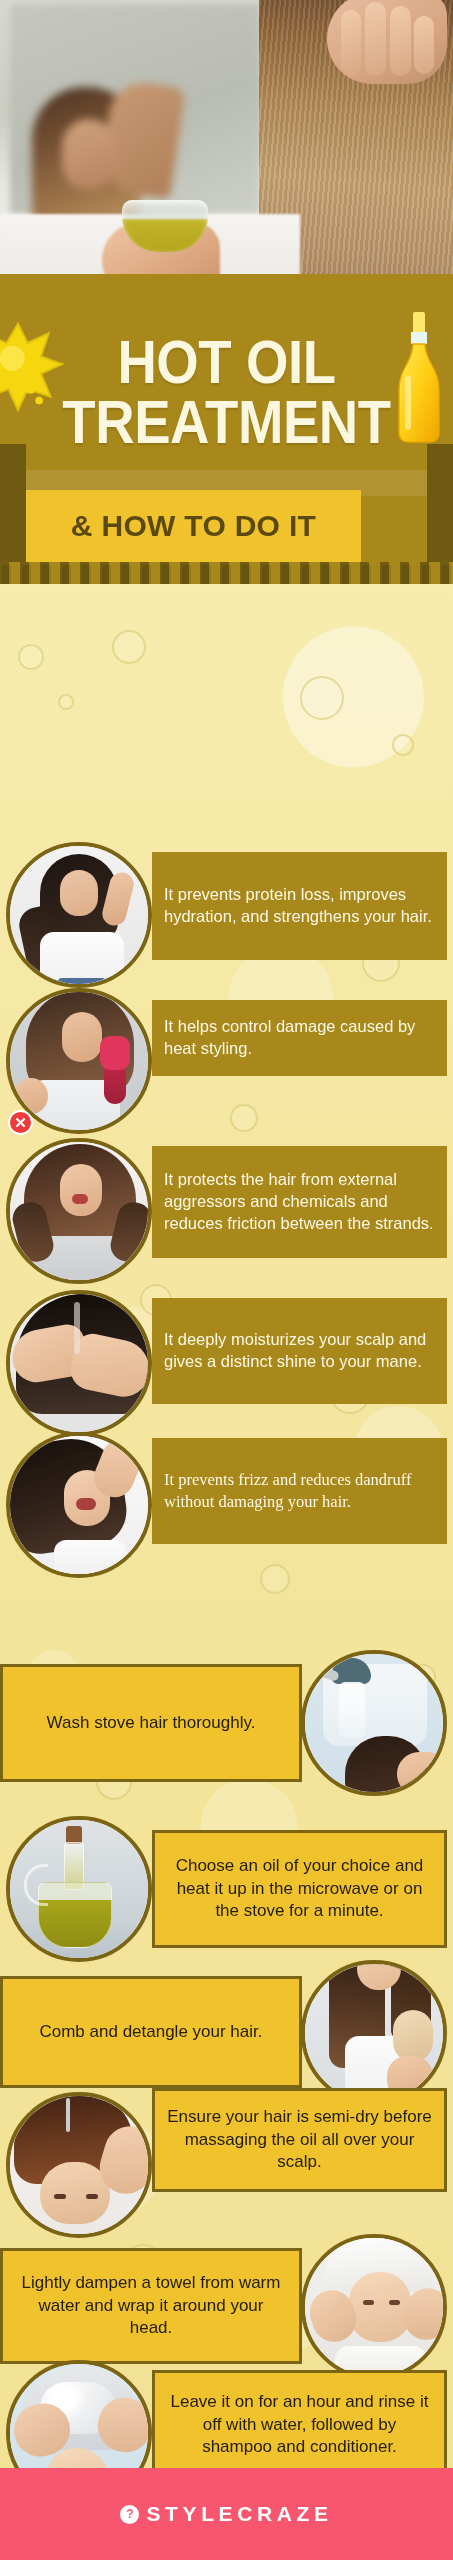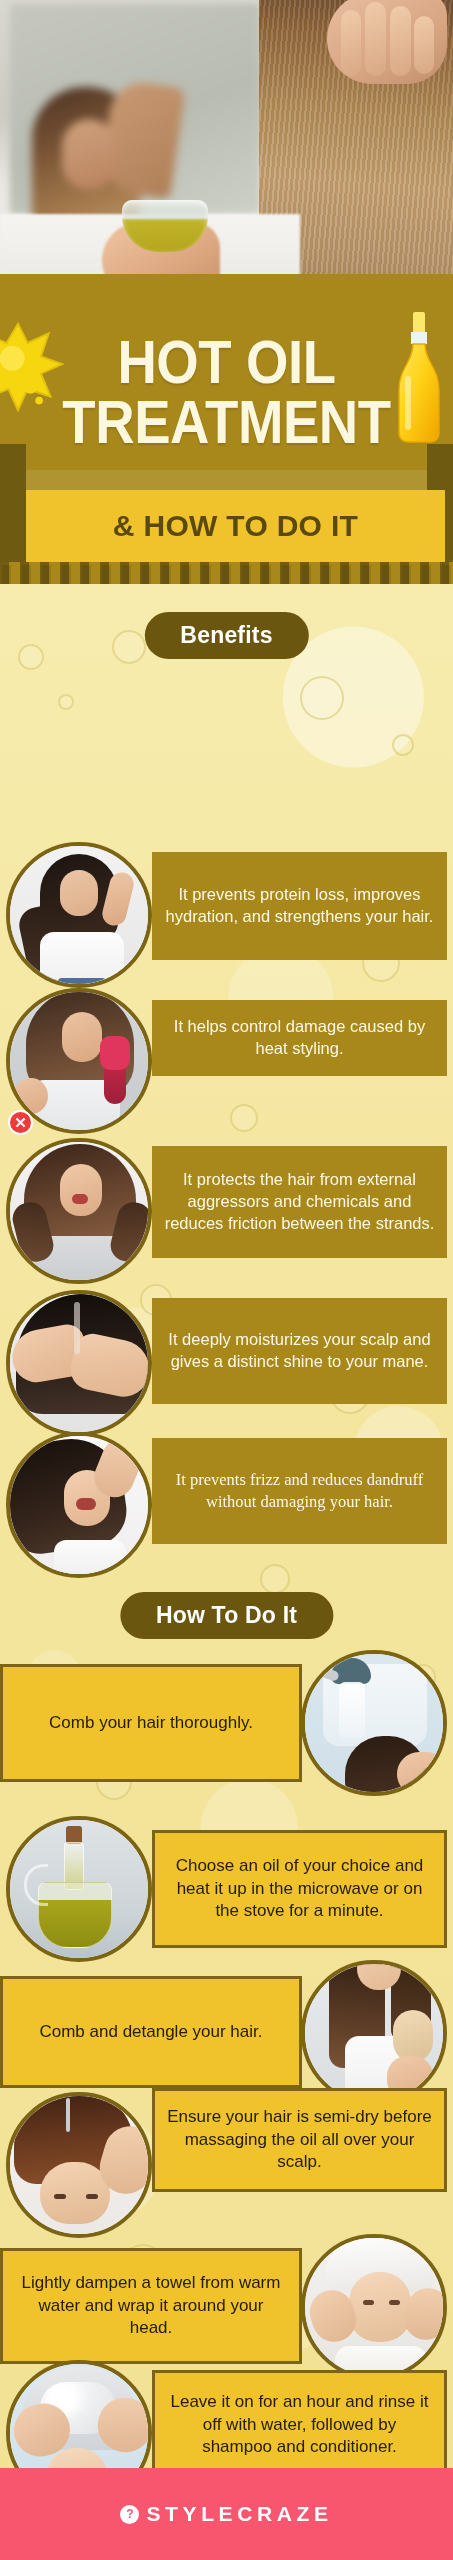--- a/index.html
+++ b/index.html
@@ -161,21 +161,21 @@
   .sidebar-dark-l {
     position: absolute; left: 0; top: 170px; width: 26px; height: 118px;
     background: #6f5a11;
   }
   .sidebar-dark-r {
     position: absolute; right: 0; top: 170px; width: 26px; height: 118px;
     background: #6f5a11;
   }
   .yellow-banner {
     position: absolute; left: 26px; top: 216px;
-    width: 419px; height: 72px;
+    width: 335px; height: 72px;
     background: #f0c22c;
     display: flex; align-items: center; justify-content: center;
   }
   .yellow-banner span {
     color: #5b4a0f;
     font-size: 30px;
     font-weight: 700;
     letter-spacing: 0.3px;
   }
   .fringe {
@@ -241,21 +241,20 @@
     border: 4px solid #7b6413;
     overflow: hidden;
     background: #efeff0;
   }
   .ben-box {
     position: absolute;
     background: #a8881b;
     color: #fdf8e6;
     font-size: 16.5px;
     line-height: 1.33;
-    text-align: center;
     display: flex;
     align-items: center;
     justify-content: center;
     padding: 10px 12px;
   }
   .xbadge {
     position: absolute;
     width: 25px; height: 25px;
     border-radius: 50%;
     background: #ef3b3b;
@@ -401,23 +400,20 @@
     <div class="bub" style="left:96px;  top:1180px;width:36px;  height:36px;"></div>
     <div class="bub" style="left:320px; top:1300px;width:28px;  height:28px;"></div>
     <div class="bub" style="left:40px;  top:1420px;width:24px;  height:24px;"></div>
     <div class="bub" style="left:240px; top:1540px;width:34px;  height:34px;"></div>
     <div class="bub" style="left:120px; top:1660px;width:46px;  height:46px;"></div>
     <div class="bub" style="left:320px; top:1720px;width:30px;  height:30px;"></div>
     <div class="bub" style="left:30px;  top:1780px;width:56px;  height:56px;"></div>
     <div class="bub" style="left:200px; top:1810px;width:40px;  height:40px;"></div>
   </div>
 
-  <div class="sec-head" style="top:612px;">
-    <span>Benefits</span>
-  </div>
 
   <div class="ben-row" style="top:852px;">
     <div class="circ" style="left:6px; top:-10px; width:146px; height:146px;">
       <div class="ph-bg" style="background:linear-gradient(180deg,#f2f2f3,#e6e6e7);"></div>
       <div class="sk" style="left:46px; top:16px; width:44px; height:52px; background:linear-gradient(160deg,#e9c3a4,#d7a884); border-radius:22px 22px 20px 20px;"></div>
       <div style="position:absolute; left:30px; top:8px; width:78px; height:86px; background:linear-gradient(160deg,#1d1410,#3a2a20); border-radius:40px 40px 18px 30px;"></div>
       <div class="sk" style="left:50px; top:24px; width:38px; height:46px; background:linear-gradient(160deg,#ecc6a6,#dcae8a); border-radius:19px 19px 18px 18px;"></div>
       <div style="position:absolute; left:14px; top:60px; width:44px; height:82px; background:linear-gradient(200deg,#2a1d16,#4a3426); border-radius:18px 8px 10px 16px; transform:rotate(-12deg);"></div>
       <div style="position:absolute; left:30px; top:86px; width:84px; height:60px; background:linear-gradient(180deg,#fdfdfd,#eeeeef); border-radius:14px;"></div>
       <div style="position:absolute; left:96px; top:26px; width:24px; height:54px; background:linear-gradient(150deg,#eec7a6,#d9a782); border-radius:12px; transform:rotate(14deg);"></div>
@@ -469,26 +465,23 @@
       <div class="ph-bg" style="background:linear-gradient(180deg,#fbfafa,#efeded);"></div>
       <div style="position:absolute; left:-4px; top:4px; width:118px; height:110px; background:linear-gradient(170deg,#17100c,#34241b 60%,#4e382a); border-radius:52px 52px 36px 30px; transform:rotate(-8deg);"></div>
       <div class="sk" style="left:54px; top:34px; width:46px; height:56px; background:linear-gradient(160deg,#f3d0b2,#e1b48f); border-radius:23px 23px 22px 22px;"></div>
       <div style="position:absolute; left:66px; top:62px; width:20px; height:12px; background:#a8403c; border-radius:10px;"></div>
       <div class="sk" style="left:88px; top:2px; width:40px; height:60px; background:linear-gradient(160deg,#f2ceb0,#dfb28c); border-radius:20px; transform:rotate(22deg);"></div>
       <div style="position:absolute; left:44px; top:104px; width:72px; height:42px; background:linear-gradient(180deg,#fbfbfb,#eeeeee); border-radius:12px;"></div>
     </div>
     <div class="ben-box" style="left:152px; top:6px; width:295px; height:106px;font-family:Liberation Serif, serif;">It prevents frizz and reduces dandruff without damaging your hair.</div>
   </div>
 
-  <div class="sec-head" style="top:1592px;">
-    <span>How To Do It</span>
-  </div>
 
   <div class="ben-row" style="top:1656px;">
-    <div class="how-box" style="left:0px; top:8px; width:302px; height:118px;">Comb your hair thoroughly.</div>
+    <div class="how-box" style="left:0px; top:8px; width:302px; height:118px;">Wash stove hair thoroughly.</div>
     <div class="circ" style="right:6px; top:-6px; width:146px; height:146px;">
       <div class="ph-bg" style="background:linear-gradient(180deg,#dbe7ee,#cfdfe9);"></div>
       <div style="position:absolute; left:18px; top:10px; width:104px; height:82px; background:linear-gradient(180deg,#f4f7f9,#e6eef3); border-radius:16px;"></div>
       <div style="position:absolute; left:26px; top:4px; width:40px; height:26px; background:#4f6b76; border-radius:20px 20px 8px 8px;"></div>
       <div style="position:absolute; left:8px; top:14px; width:26px; height:10px; background:#c9ccce; border-radius:5px; transform:rotate(20deg);"></div>
       <div style="position:absolute; left:34px; top:28px; width:26px; height:56px; background:linear-gradient(180deg,rgba(255,255,255,.92),rgba(255,255,255,.2)); border-radius:6px;"></div>
       <div style="position:absolute; left:40px; top:82px; width:82px; height:64px; background:linear-gradient(170deg,#2a1b12,#4a3122); border-radius:38px 38px 18px 18px;"></div>
       <div class="sk" style="left:92px; top:98px; width:52px; height:44px; background:linear-gradient(160deg,#f0c9a8,#dcab86); border-radius:22px;"></div>
     </div>
   </div>

